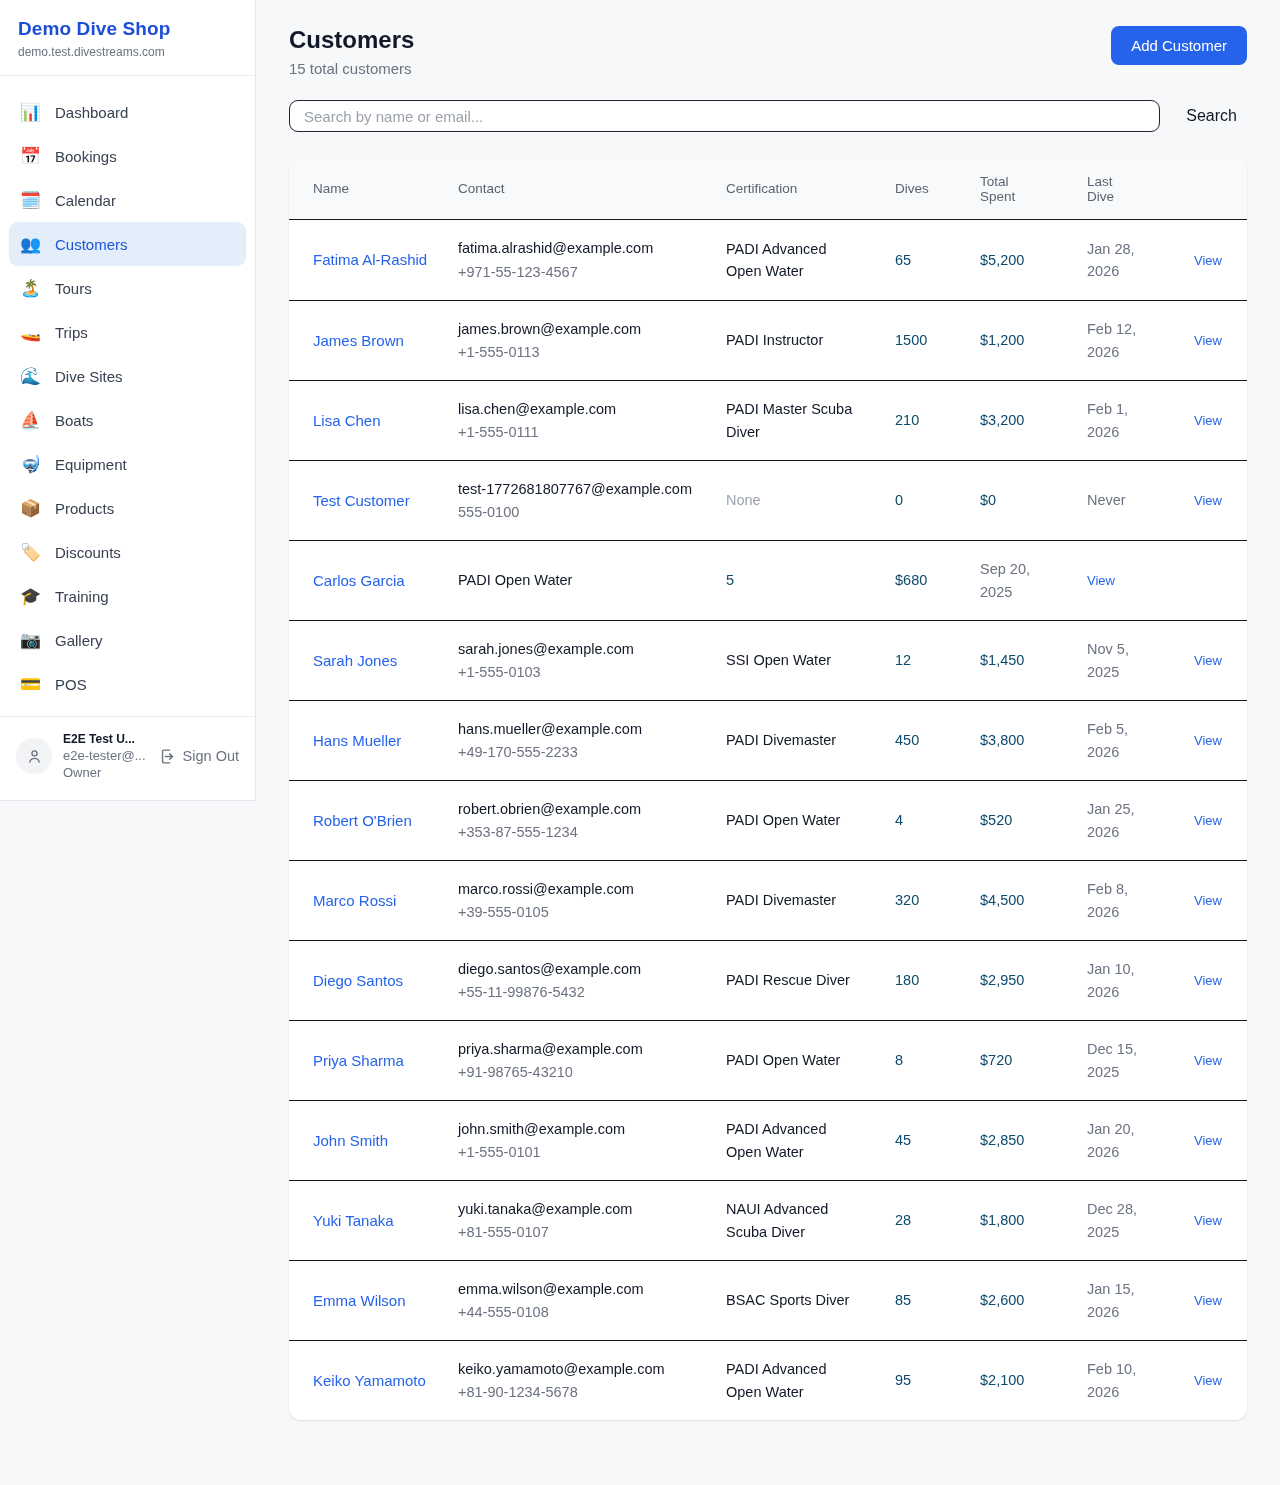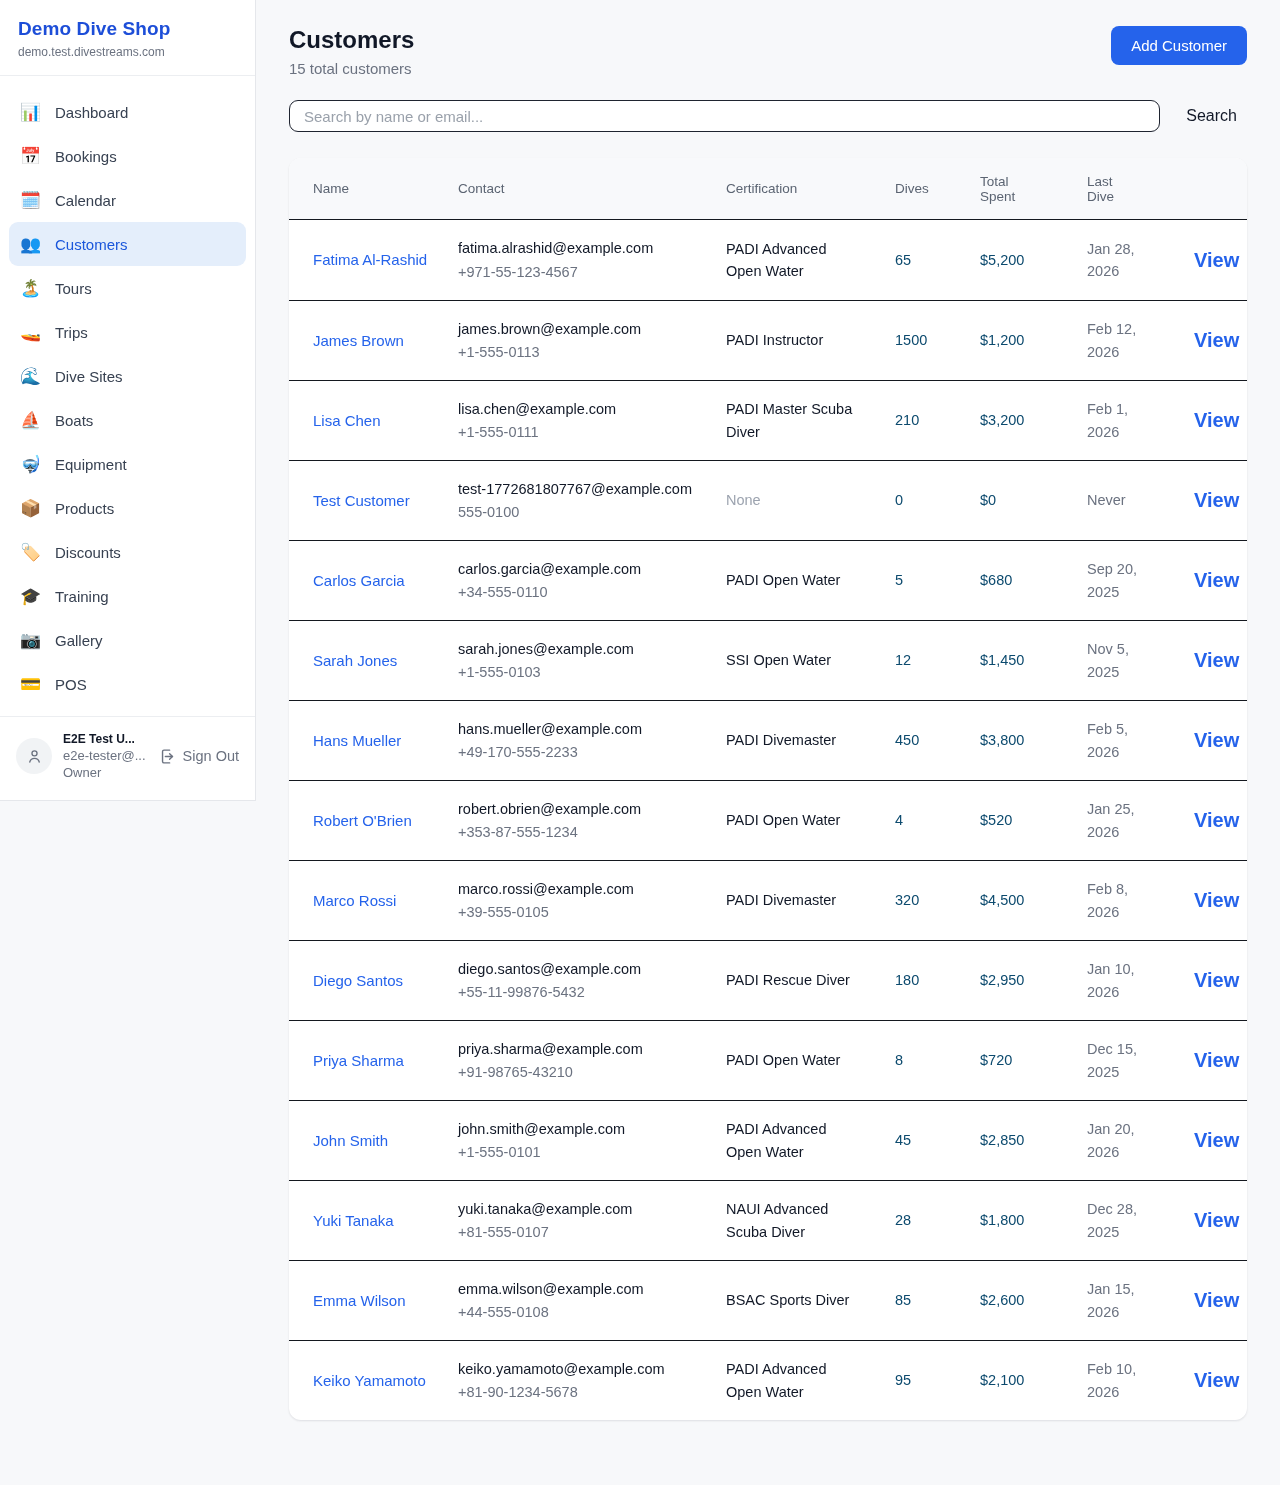--- a/index.html
+++ b/index.html
@@ -100,21 +100,21 @@
   .trow + .trow { border-top: 1px solid #14181f; }
   .cell { padding-right: 18px; font-size: 14.5px; line-height: 1.55; }
   .name-link { color: #2563eb; font-size: 15px; font-weight: 500; text-decoration: none; cursor: pointer; display: inline-block; max-width: 120px; }
   .email { color: #111827; overflow-wrap: anywhere; }
   .phone { color: #6b7280; margin-top: 1px; }
   .cert { color: #111827; max-width: 130px; }
   .cert.muted { color: #9ca3af; }
   .num { color: #0c4a6e; }
   .date { color: #6b7280; }
   .date .wrapdate { display: inline-block; max-width: 62px; }
-  .view-link { color: #2563eb; font-size: 20px; font-weight: 700; text-decoration: none; cursor: pointer; }
+  .view-link { color: #2563eb; font-size: 13px; font-weight: 400; text-decoration: none; cursor: pointer; }
   .cell-view { text-align: left; padding-right: 0; }
 </style>
 </head>
 <body>
 
 <aside class="sidebar">
   <div class="brand">
     <div class="brand-title">Demo Dive Shop</div>
     <div class="brand-sub">demo.test.divestreams.com</div>
   </div>
@@ -286,24 +286,20 @@
     </div>
     <div class="cell"><span class="cert muted" style="display:inline-block">None</span></div>
     <div class="cell num">0</div>
     <div class="cell num">$0</div>
     <div class="cell date"><span class="wrapdate">Never</span></div>
     <div class="cell cell-view"><a class="view-link">View</a></div>
   </div>
 
   <div class="grid-row trow">
     <div class="cell"><a class="name-link">Carlos Garcia</a></div>
-    <div class="cell">
-      <div class="email">carlos.garcia@example.com</div>
-      <div class="phone">+34-555-0110</div>
-    </div>
     <div class="cell"><span class="cert" style="display:inline-block">PADI Open Water</span></div>
     <div class="cell num">5</div>
     <div class="cell num">$680</div>
     <div class="cell date"><span class="wrapdate">Sep 20, 2025</span></div>
     <div class="cell cell-view"><a class="view-link">View</a></div>
   </div>
 
   <div class="grid-row trow">
     <div class="cell"><a class="name-link">Sarah Jones</a></div>
     <div class="cell">

